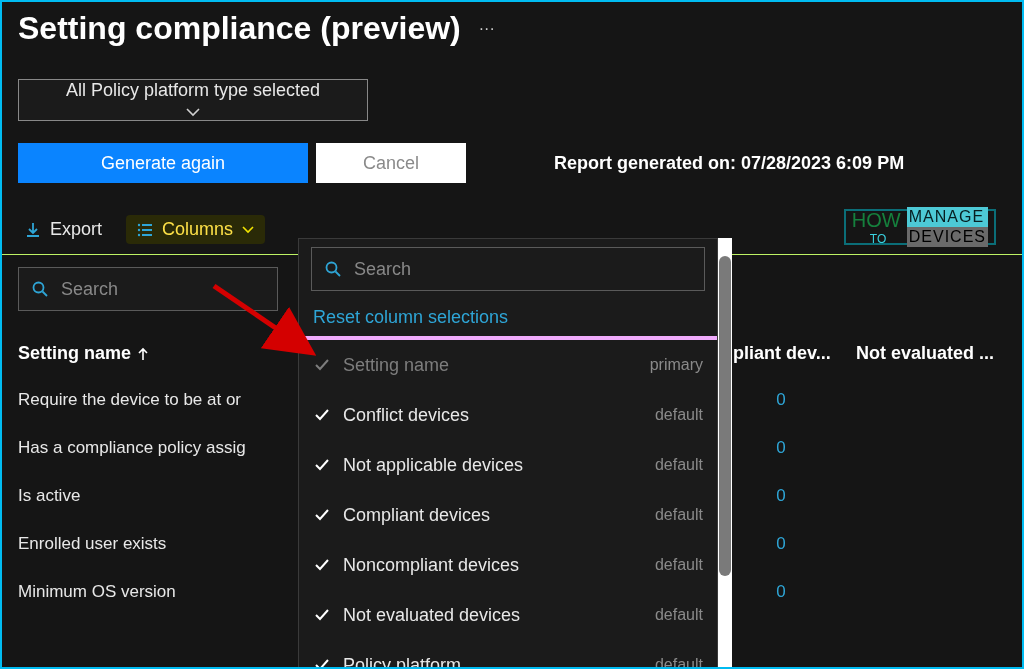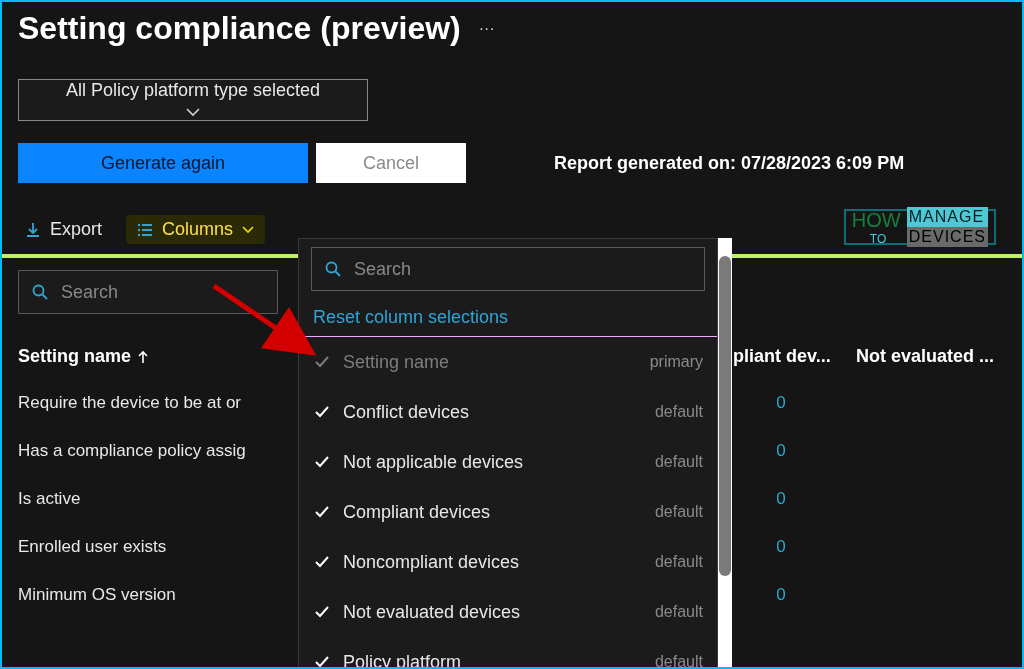--- a/index.html
+++ b/index.html
@@ -46,21 +46,21 @@
     margin-top: 22px;
     display: flex;
     align-items: center;
     gap: 8px;
   }
   .btn-primary {
     width: 290px;
     height: 40px;
     border: none;
     background: #0a84ff;
-    color: #0f172a;
+    color: #ffffff;
     font-size: 18px;
     cursor: pointer;
   }
   .btn-secondary {
     width: 150px;
     height: 40px;
     border: none;
     background: #ffffff;
     color: #8a8a8a;
     font-size: 18px;
@@ -70,21 +70,21 @@
     margin-left: 80px;
     color: #ffffff;
     font-size: 18px;
     font-weight: 700;
   }
   .toolbar {
     margin-top: 24px;
     padding: 8px 16px 10px 16px;
     display: flex;
     gap: 18px;
-    border-bottom: 4px solid #bef264;
+    border-bottom: 1px solid #bef264;
     position: relative;
   }
   .tool-btn {
     display: inline-flex;
     align-items: center;
     gap: 8px;
     font-size: 18px;
     color: #e8e8e8;
     cursor: pointer;
     padding: 4px 6px;
@@ -184,21 +184,21 @@
   }
   .cp-search input {
     background: transparent; border: none; outline: none; color: #e8e8e8; font-size: 18px; width: 100%;
   }
   .cp-search input::placeholder { color: #888; }
   .cp-reset {
     color: #2ea5d6;
     font-size: 18px;
     padding: 8px 14px;
     cursor: pointer;
-    border-bottom: 1px solid #f0abfc;
+    border-bottom: 4px solid #f0abfc;
   }
   .cp-list { flex: 1; overflow: hidden; }
   .cp-item {
     display: flex;
     align-items: center;
     height: 50px;
     padding: 0 14px;
     gap: 12px;
     cursor: pointer;
   }

